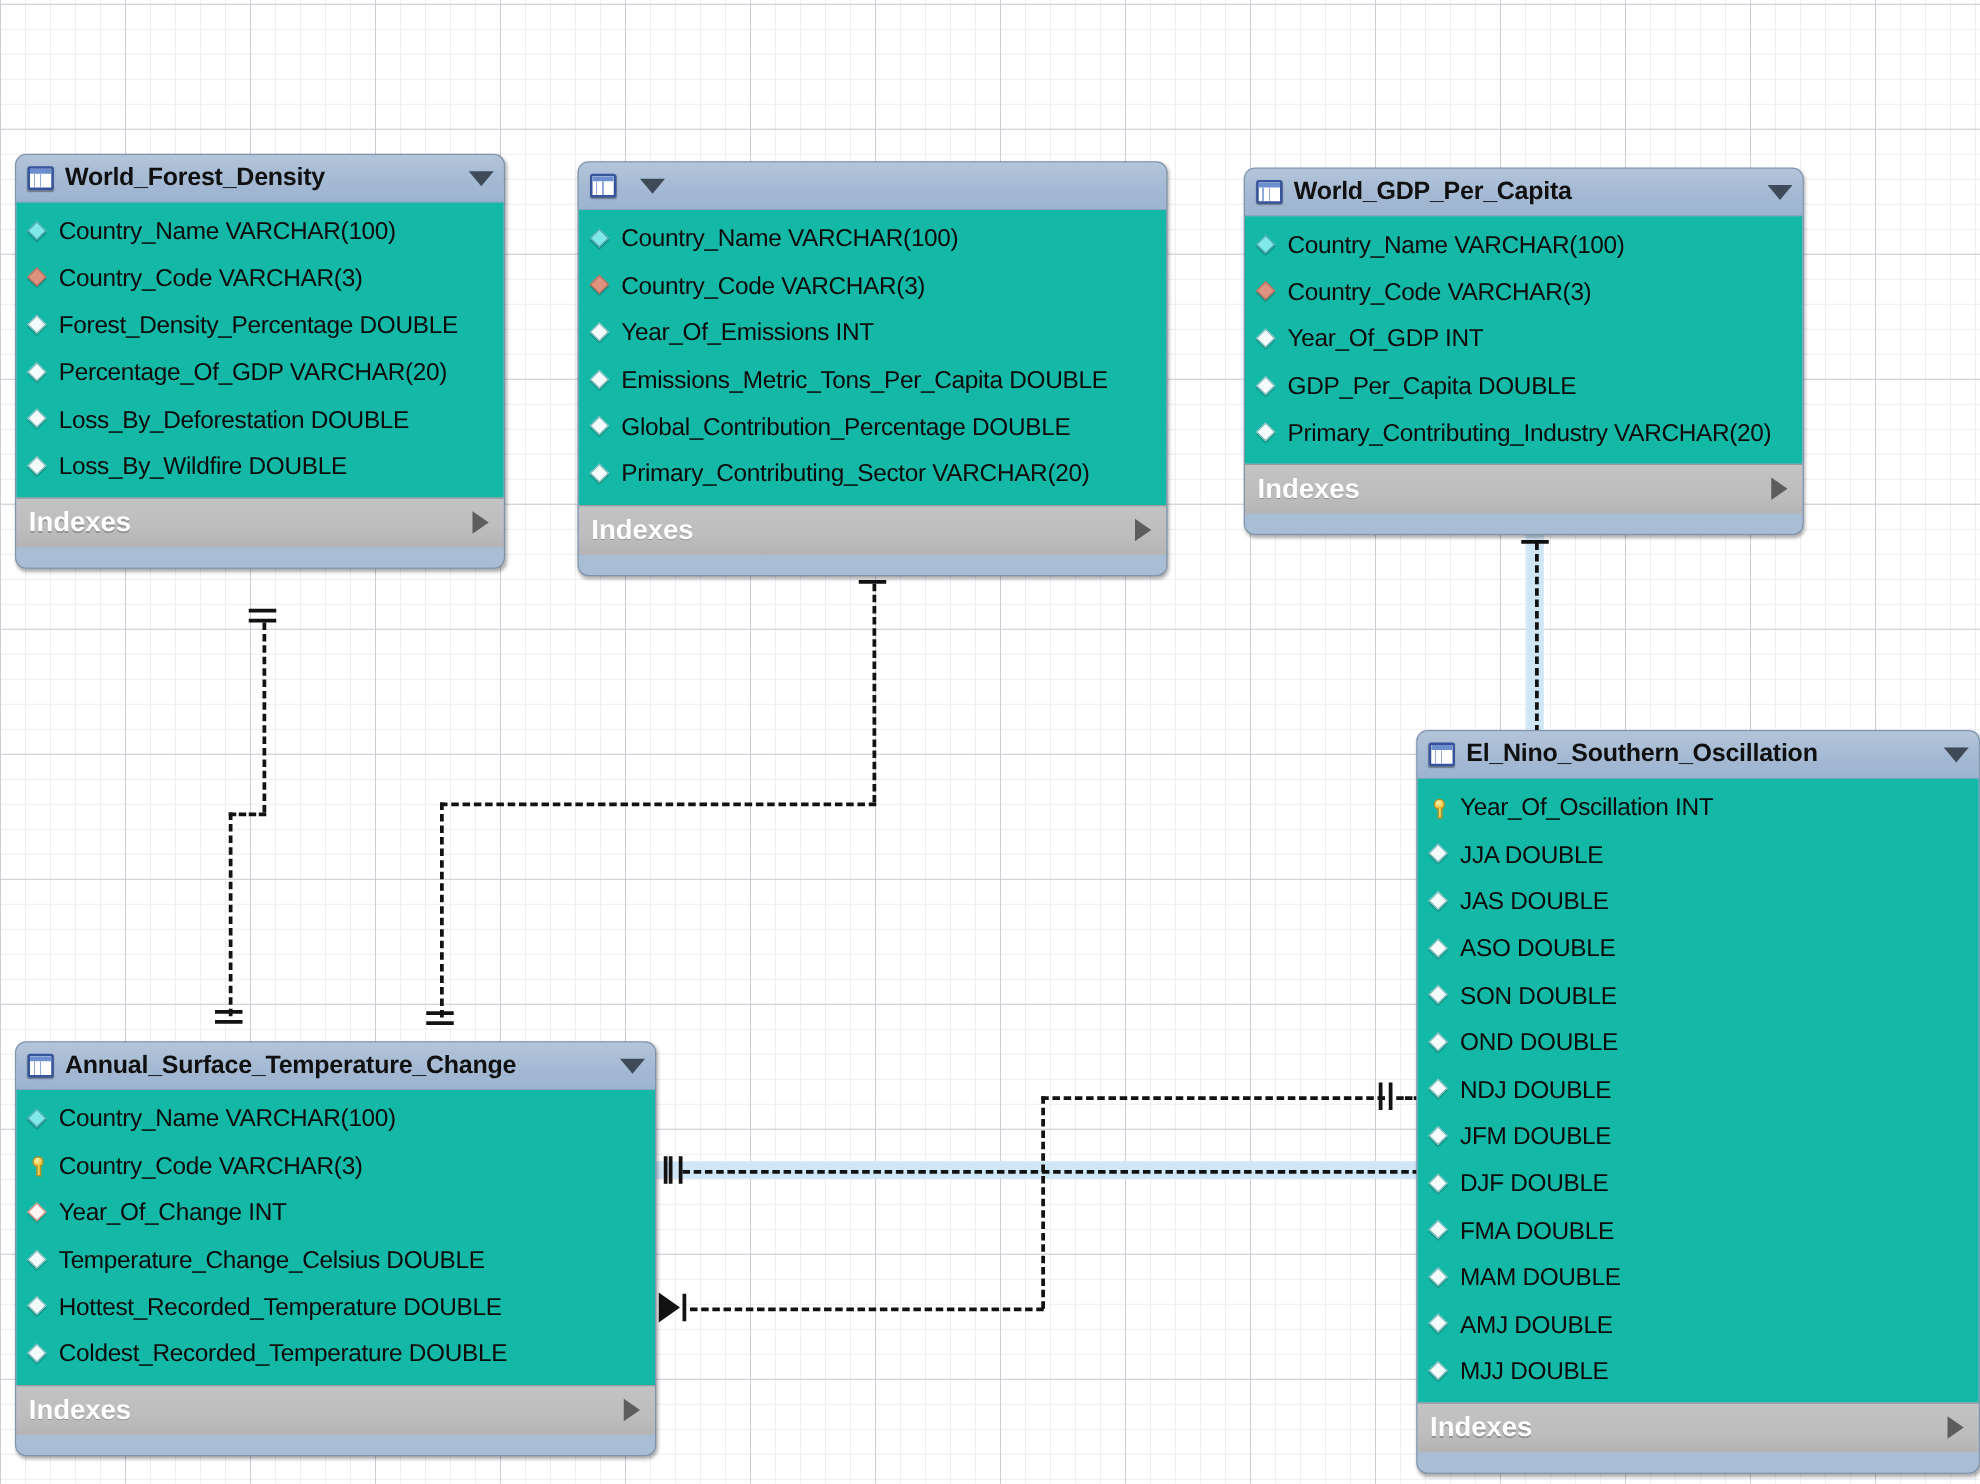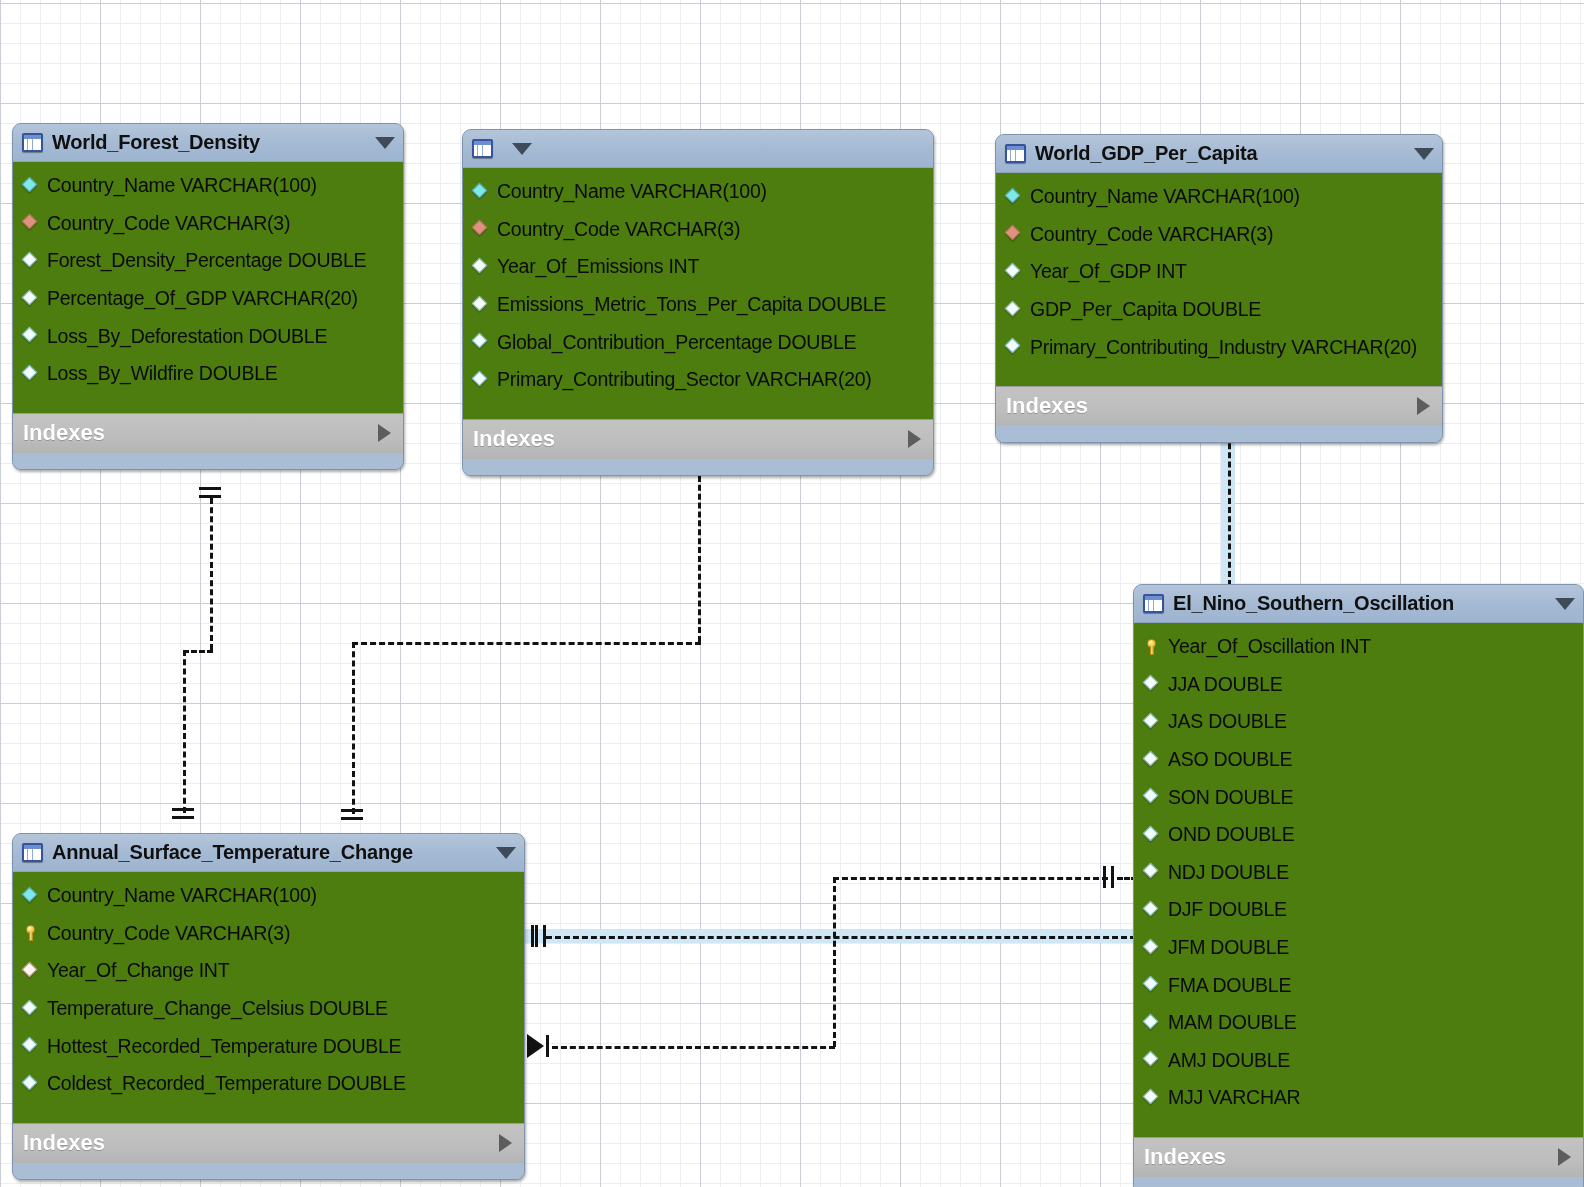--- a/index.html
+++ b/index.html
@@ -85,22 +85,22 @@
   }
   .tri-down {
     width: 0; height: 0;
     flex: 0 0 auto;
     border-left: 10px solid transparent;
     border-right: 10px solid transparent;
     border-top: 12px solid #3f4a58;
     margin-left: 10px;
   }
   .tbl-cols {
-    background: #4d7c0f;
-    padding: 5px 0 20px 0;
+    background: #14b8a6;
+    padding: 5px 0 5px 0;
   }
   .col {
     display: flex;
     align-items: center;
     height: 37.6px;
     padding-left: 9px;
     box-sizing: border-box;
     white-space: nowrap;
   }
   .col-txt {
@@ -445,41 +445,41 @@
       <div class="col">
           <span class="ic ic-diamond"></span>
           <span class="col-txt">OND DOUBLE</span>
         </div>
       <div class="col">
           <span class="ic ic-diamond"></span>
           <span class="col-txt">NDJ DOUBLE</span>
         </div>
       <div class="col">
           <span class="ic ic-diamond"></span>
+          <span class="col-txt">JFM DOUBLE</span>
+        </div>
+      <div class="col">
+          <span class="ic ic-diamond"></span>
           <span class="col-txt">DJF DOUBLE</span>
         </div>
       <div class="col">
           <span class="ic ic-diamond"></span>
-          <span class="col-txt">JFM DOUBLE</span>
-        </div>
-      <div class="col">
-          <span class="ic ic-diamond"></span>
           <span class="col-txt">FMA DOUBLE</span>
         </div>
       <div class="col">
           <span class="ic ic-diamond"></span>
           <span class="col-txt">MAM DOUBLE</span>
         </div>
       <div class="col">
           <span class="ic ic-diamond"></span>
           <span class="col-txt">AMJ DOUBLE</span>
         </div>
       <div class="col">
           <span class="ic ic-diamond"></span>
-          <span class="col-txt">MJJ VARCHAR</span>
+          <span class="col-txt">MJJ DOUBLE</span>
         </div>
     </div>
     <div class="tbl-idx">
       <span class="tbl-idx-label">Indexes</span>
       <span class="tri-right"></span>
     </div>
     <div class="tbl-foot"></div>
   </div>
 
   <div class="tbl" style="left:12px; top:833px; width:513px;">

